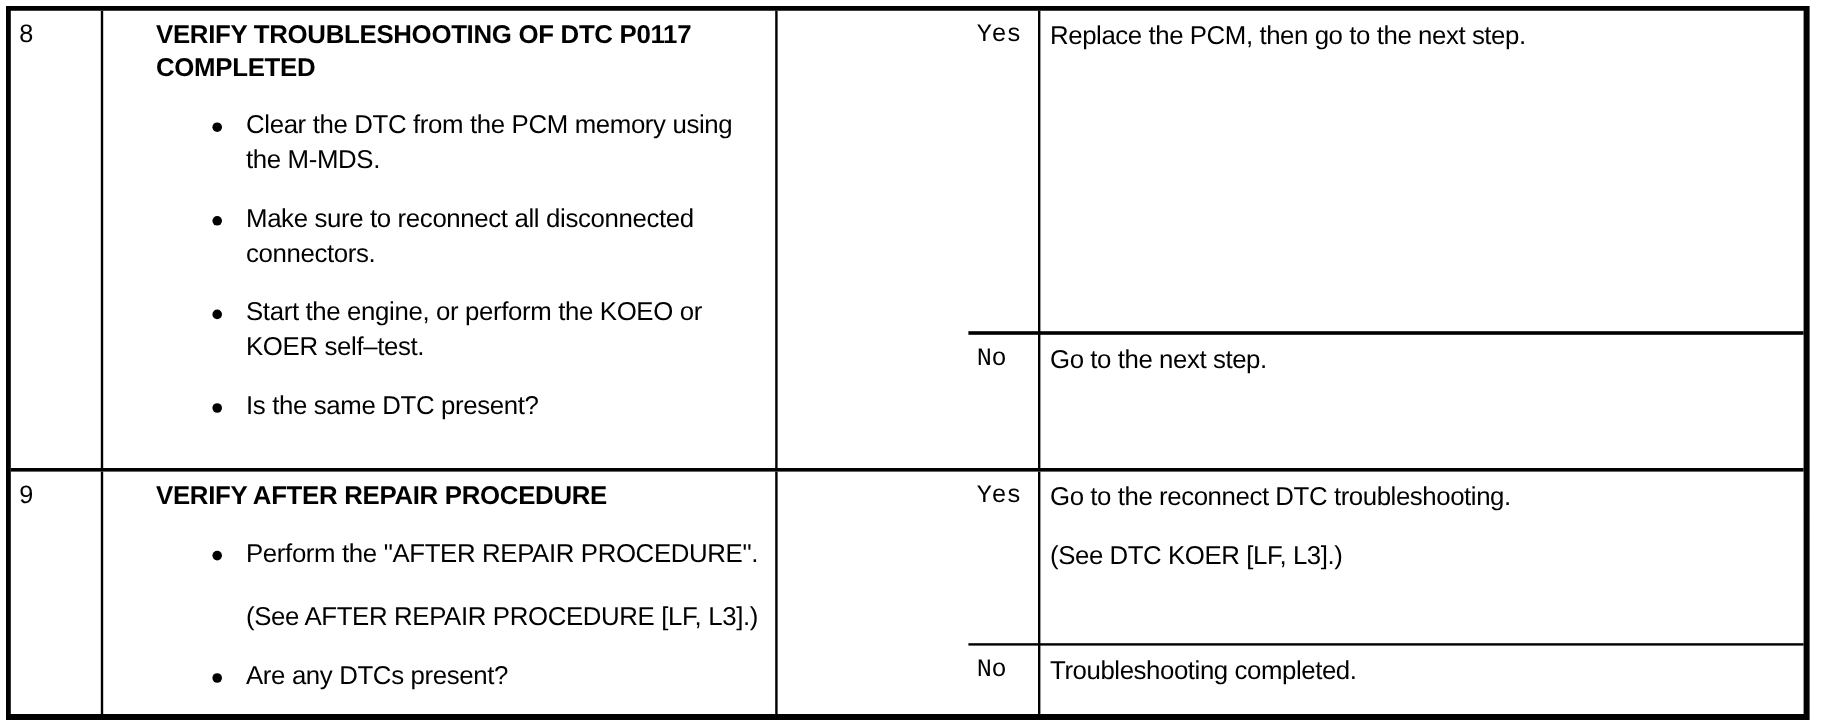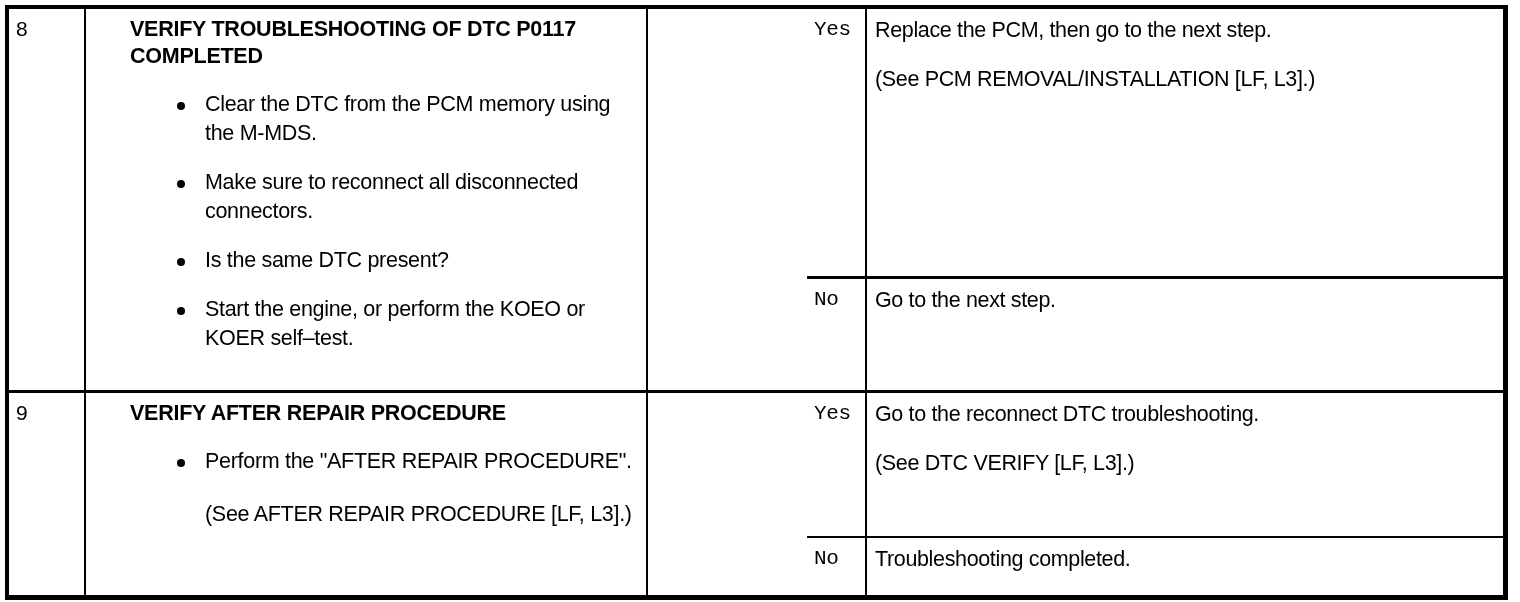--- a/index.html
+++ b/index.html
@@ -198,36 +198,35 @@
         <div class="col-body">
           <div class="heading">VERIFY TROUBLESHOOTING OF DTC P0117 COMPLETED</div>
           <ul class="bullets">
             <li>
               <span>Clear the DTC from the PCM memory using the M-MDS.</span>
             </li>
             <li>
               <span>Make sure to reconnect all disconnected connectors.</span>
             </li>
             <li>
+              <span>Start the engine, or perform the KOEO or KOER self–test.</span>
+            </li>
+            <li>
               <span>Is the same DTC present?</span>
-            </li>
-            <li>
-              <span>Start the engine, or perform the KOEO or KOER self–test.</span>
             </li>
           </ul>
         </div>
 
         <div class="col-result">
           <div class="vrule-yn" style="left:58px;"></div>
 
           <div class="ans yes">
             <span class="yn">Yes</span>
             <div class="txt">
               <span>Replace the PCM, then go to the next step.</span>
-              <span class="line2">(See PCM REMOVAL/INSTALLATION [LF, L3].)</span>
             </div>
           </div>
 
           <div class="ans no">
             <span class="yn">No</span>
             <div class="txt">
               <span>Go to the next step.</span>
             </div>
           </div>
         </div>
@@ -239,31 +238,34 @@
           <span class="num">9</span>
         </div>
 
         <div class="col-body">
           <div class="heading">VERIFY AFTER REPAIR PROCEDURE</div>
           <ul class="bullets">
             <li>
               <span>Perform the "AFTER REPAIR PROCEDURE".</span>
               <span class="subnote">(See AFTER REPAIR PROCEDURE [LF, L3].)</span>
             </li>
+            <li>
+              <span>Are any DTCs present?</span>
+            </li>
           </ul>
         </div>
 
         <div class="col-result">
           <div class="vrule-yn" style="left:58px;"></div>
 
           <div class="ans yes">
             <span class="yn">Yes</span>
             <div class="txt">
               <span>Go to the reconnect DTC troubleshooting.</span>
-              <span class="line2">(See DTC VERIFY [LF, L3].)</span>
+              <span class="line2">(See DTC KOER [LF, L3].)</span>
             </div>
           </div>
 
           <div class="ans no">
             <span class="yn">No</span>
             <div class="txt">
               <span>Troubleshooting completed.</span>
             </div>
           </div>
         </div>

